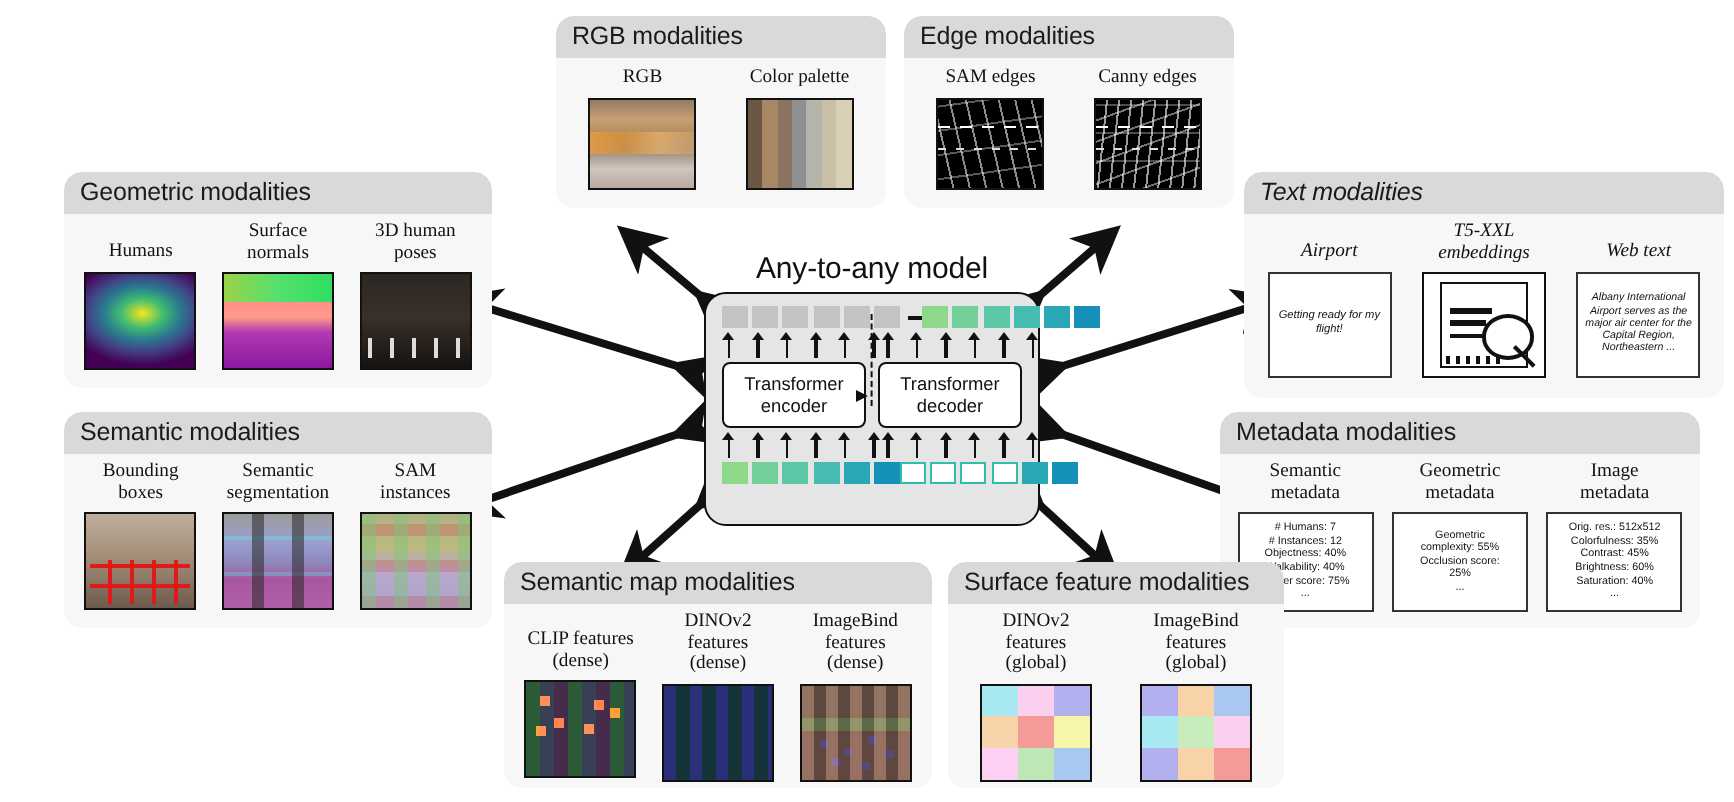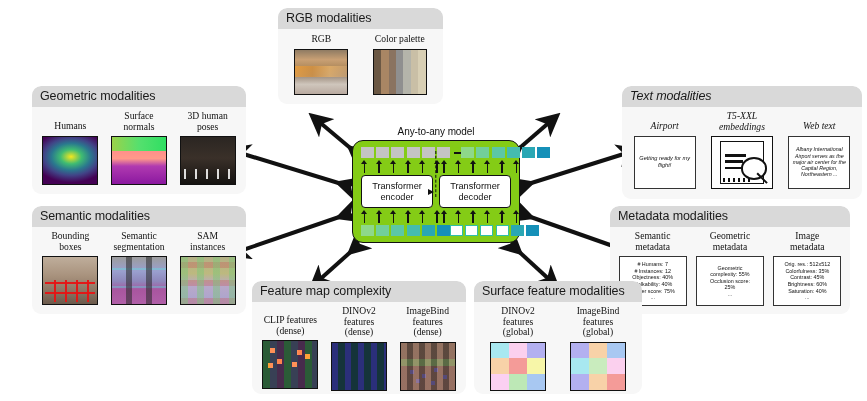--- a/index.html
+++ b/index.html
@@ -150,26 +150,26 @@
   .t5icon .ln{position:absolute;left:22%;height:2.2px;background:#111;}
   .t5icon .ticks{position:absolute;left:18%;bottom:12%;width:46%;height:3.5px;
      background:repeating-linear-gradient(90deg,#111 0 2px,transparent 2px 5px);}
   .t5icon .glass{position:absolute;right:8%;bottom:16%;width:44%;height:44%;border:2.2px solid #111;border-radius:50%;background:#fff;}
   .t5icon .handle{position:absolute;right:6%;bottom:10%;width:2.4px;height:14px;background:#111;transform:rotate(-45deg);transform-origin:bottom;}
 
   
   #center-model{ position:absolute; }
   .model-title{
     font-family:"Liberation Sans", sans-serif;
-    font-size:10px; color:#111; text-align:center; margin-bottom:3px;
+    font-size:15px; color:#111; text-align:center; margin-bottom:3px;
     letter-spacing:-0.1px;
   }
   .model-box{
-    border:1.6px solid #111; border-radius:11px; background:#84cc16;
-    padding:6px 8px 6px 8px; position:relative;
+    border:1.6px solid #111; border-radius:11px; background:#e5e5e5;
+    padding:6px 8px 20px 8px; position:relative;
   }
   .tok-row{ display:flex; justify-content:space-between; align-items:center; }
   .tok-group{ display:flex; gap:2.2px; align-items:center; }
   .tok{ width:13px; height:11px; display:block; }
   .tok.outline{ background:#fff; border:1.2px solid #2fbfa8; }
   .dash{ width:7px; height:2px; background:#111; margin-left:2px; display:block;}
   .arrow-row{ display:flex; justify-content:space-between; margin:2px 0; }
   .arrow-group{ display:flex; gap:7.5px; }
   .uparrow{ width:7px; height:13px; position:relative; display:block;}
   .uparrow:before{content:"";position:absolute;left:2.6px;top:3px;width:1.8px;height:10px;background:#111;}
@@ -247,20 +247,37 @@
             <i style="background:#8a7360"></i>
           <i style="background:#8f8f8f"></i>
             <i style="background:#b4b4aa"></i>
             <i style="background:#c9bfa6"></i>
           <i style="background:#d8cfb4"></i>
         </div>
       </div>
     </div>
   </div>
 
+  <div class="panel" style="left:452px; top:8px; width:165px; height:96px;">
+    <div class="panel-title">Edge modalities</div>
+    <div class="panel-body" style="padding-top:5px;">
+      <div class="item">
+        <div class="item-label">SAM edges</div>
+        <div class="thumb t-edge" style="width:54px;height:46px;">
+          <span class="edge-lines"></span>
+        </div>
+      </div>
+      <div class="item">
+        <div class="item-label">Canny edges</div>
+        <div class="thumb t-edge t-canny" style="width:54px;height:46px;">
+          <span class="edge-lines"></span>
+        </div>
+      </div>
+    </div>
+  </div>
 
   <div class="panel" style="left:32px; top:86px; width:214px; height:108px;">
     <div class="panel-title">Geometric modalities</div>
     <div class="panel-body" style="padding-top:4px;">
       <div class="item">
         <div class="item-label" style="margin-top:10px;">Humans</div>
         <div class="thumb t-depth" style="width:56px;height:49px;"></div>
       </div>
       <div class="item">
         <div class="item-label">Surface
@@ -352,21 +369,21 @@
 Colorfulness: 35%
 Contrast: 45%
 Brightness: 60%
 Saturation: 40%
 ...</div>
       </div>
     </div>
   </div>
 
   <div class="panel" style="left:252px; top:281px; width:214px; height:113px;">
-    <div class="panel-title">Feature map complexity</div>
+    <div class="panel-title">Semantic map modalities</div>
     <div class="panel-body" style="padding-top:4px;">
       <div class="item">
         <div class="item-label" style="margin-top:9px;">CLIP features
 (dense)</div>
         <div class="thumb t-clip" style="width:56px;height:49px;">
           <b style="left:12%;top:14%"></b>
             <b style="left:62%;top:20%"></b>
           <b style="left:78%;top:28%"></b>
             <b style="left:26%;top:38%"></b>
           <b style="left:8%;top:46%"></b>

